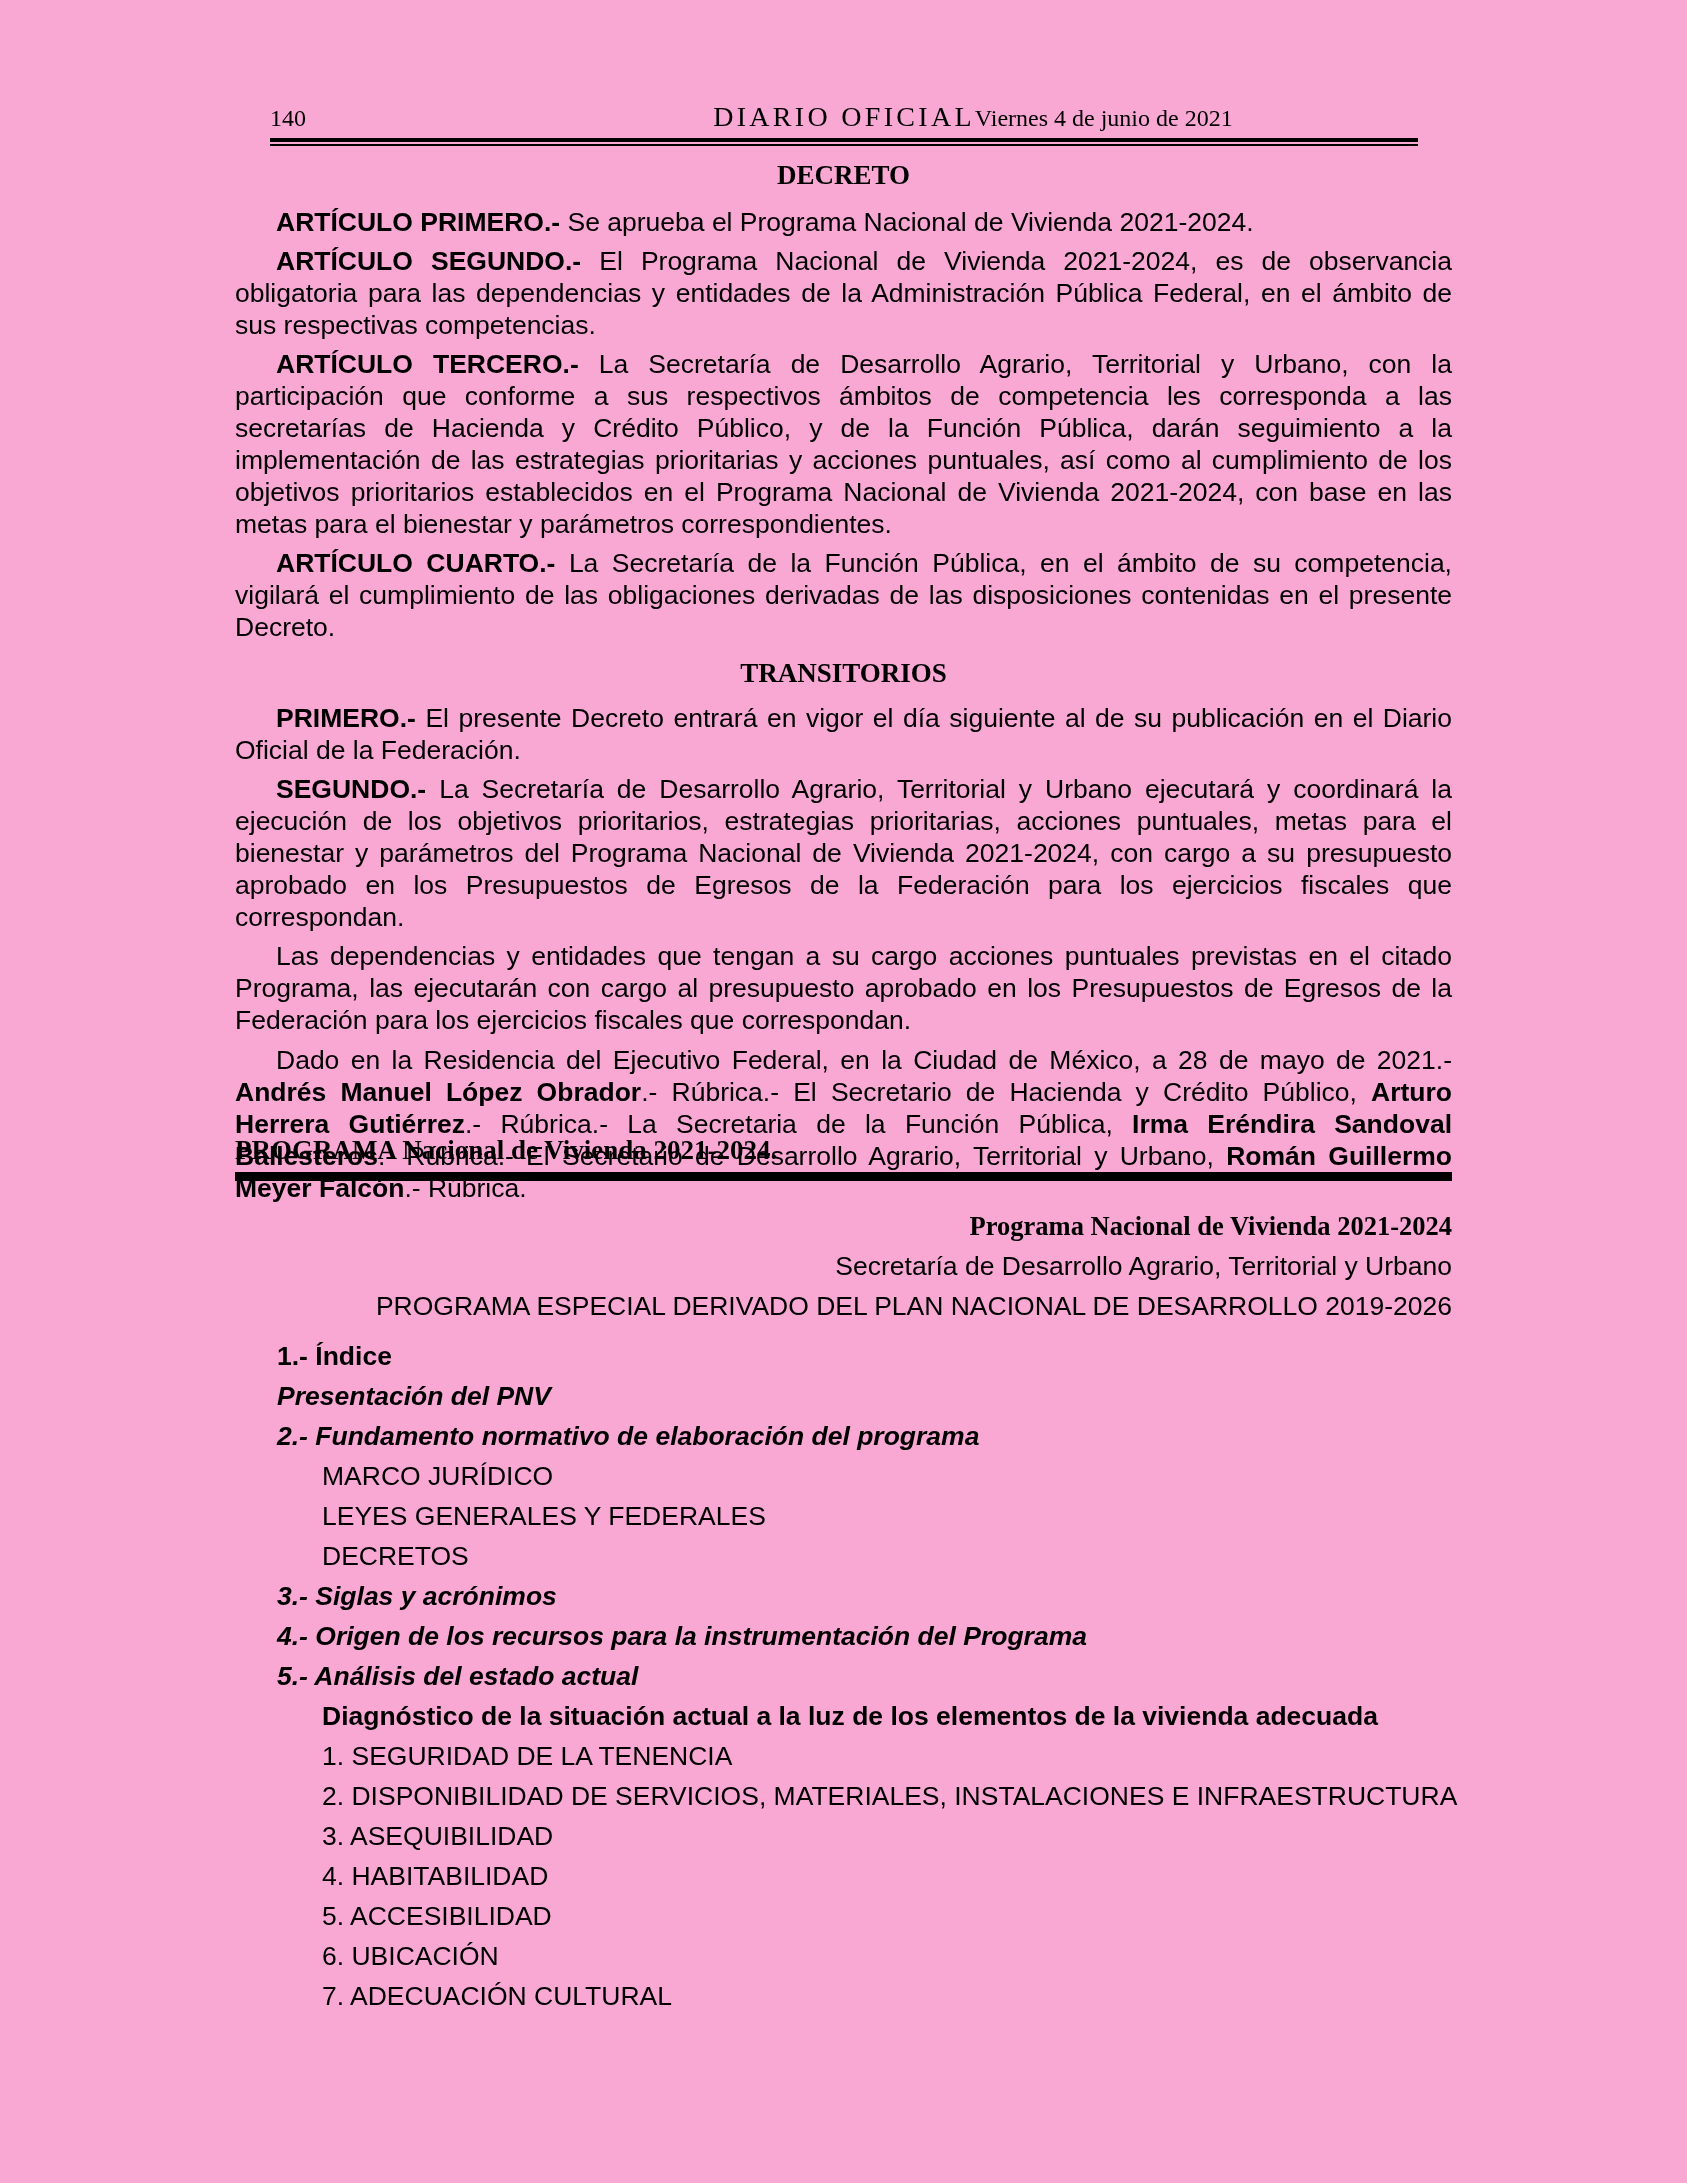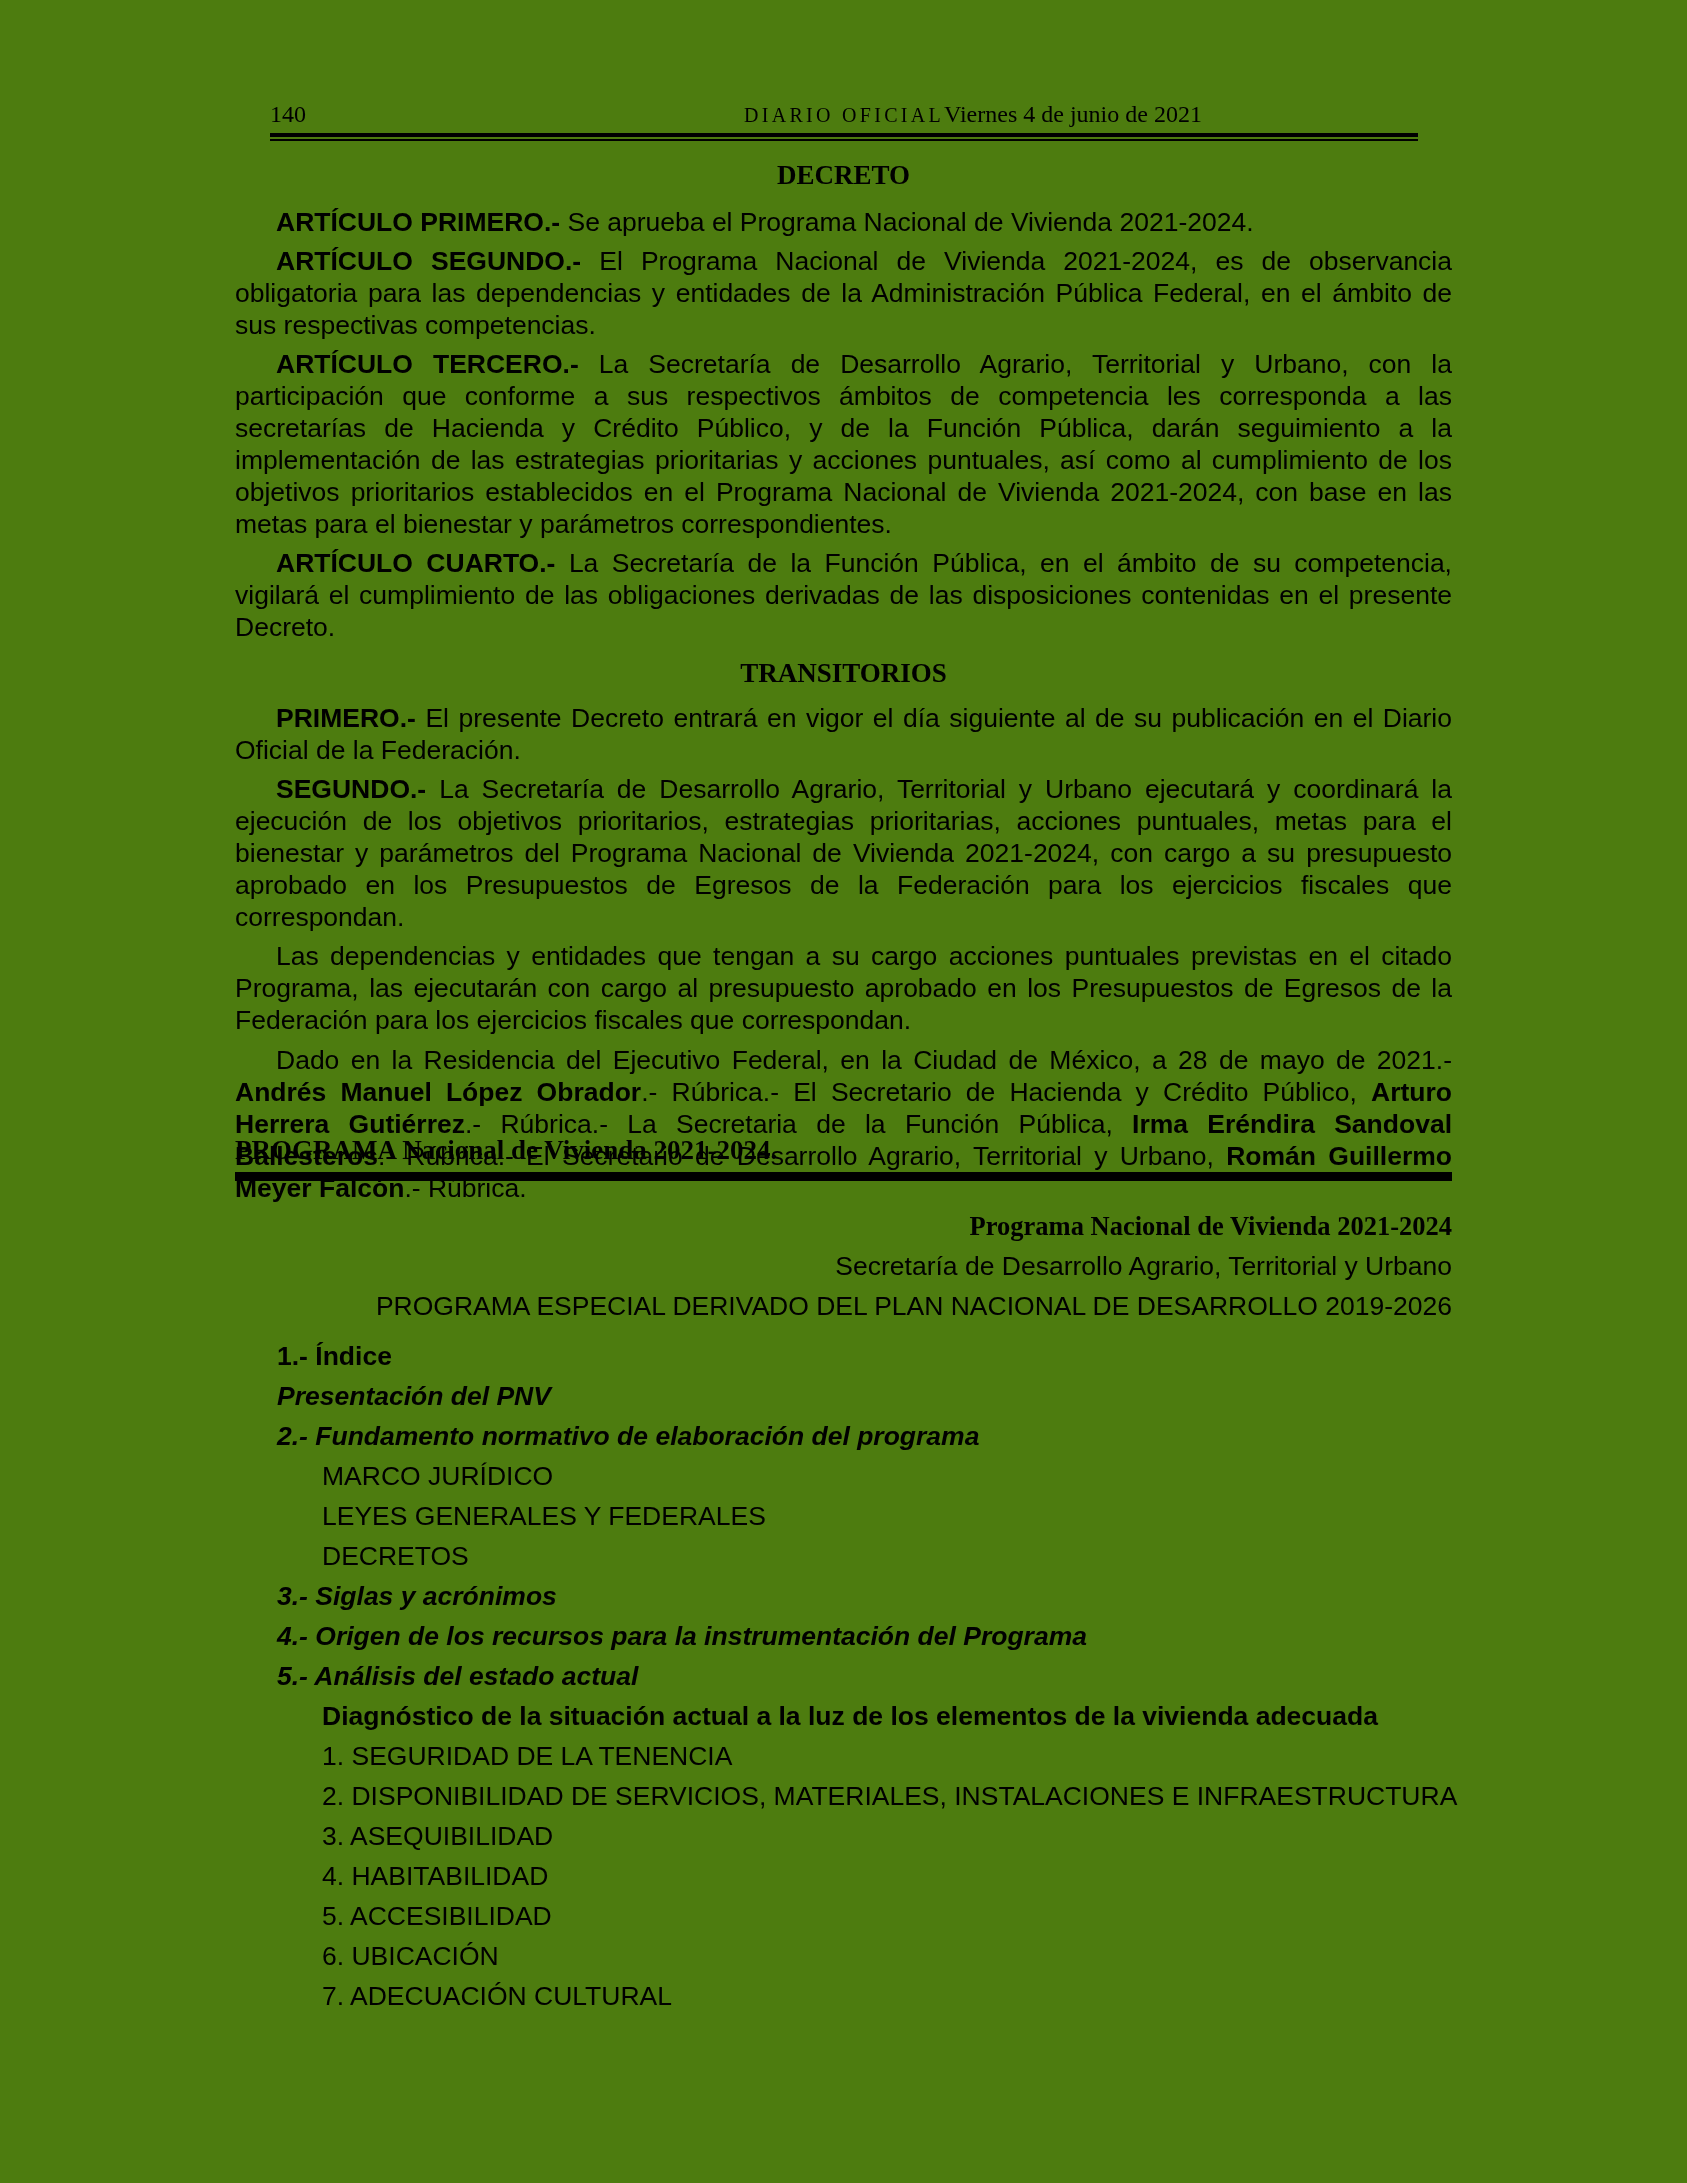--- a/index.html
+++ b/index.html
@@ -1,27 +1,27 @@
 <!DOCTYPE html>
 <html style="font-size:10.6px"><head>
 <meta charset="utf-8">
 <style>
   html,body { margin:0; padding:0; background:#888; }
   .page {
     position:relative; width:1687px; height:2183px;
-    background:#4d7c0f; color:#000; overflow:hidden;
+    background:#f9a8d4; color:#000; overflow:hidden;
   }
   
   .masthead {
     position:absolute; left:270px; right:269px; top:101px;
     font-family:"Liberation Serif","DejaVu Serif",serif;
   }
   .masthead-row { display:flex; align-items:baseline; }
   .mh-left  { flex:1; text-align:left;  font-size:24px; }
-  .mh-center{ flex:0 0 auto; text-align:center; font-size:20px; letter-spacing:3.3px; }
+  .mh-center{ flex:0 0 auto; text-align:center; font-size:28px; letter-spacing:3.3px; }
   .mh-right { flex:1; text-align:left; font-size:24px; }
   .double-rule {
     margin-top:4.6px; height:2px;
     border-top:4.6px solid #000; border-bottom:2px solid #000;
   }
   
   .decree {
     position:absolute; left:235px; right:235px; top:151px;
     font-family:"Liberation Sans","DejaVu Sans",sans-serif;
     font-size:26.5px; line-height:32px; text-align:justify;

